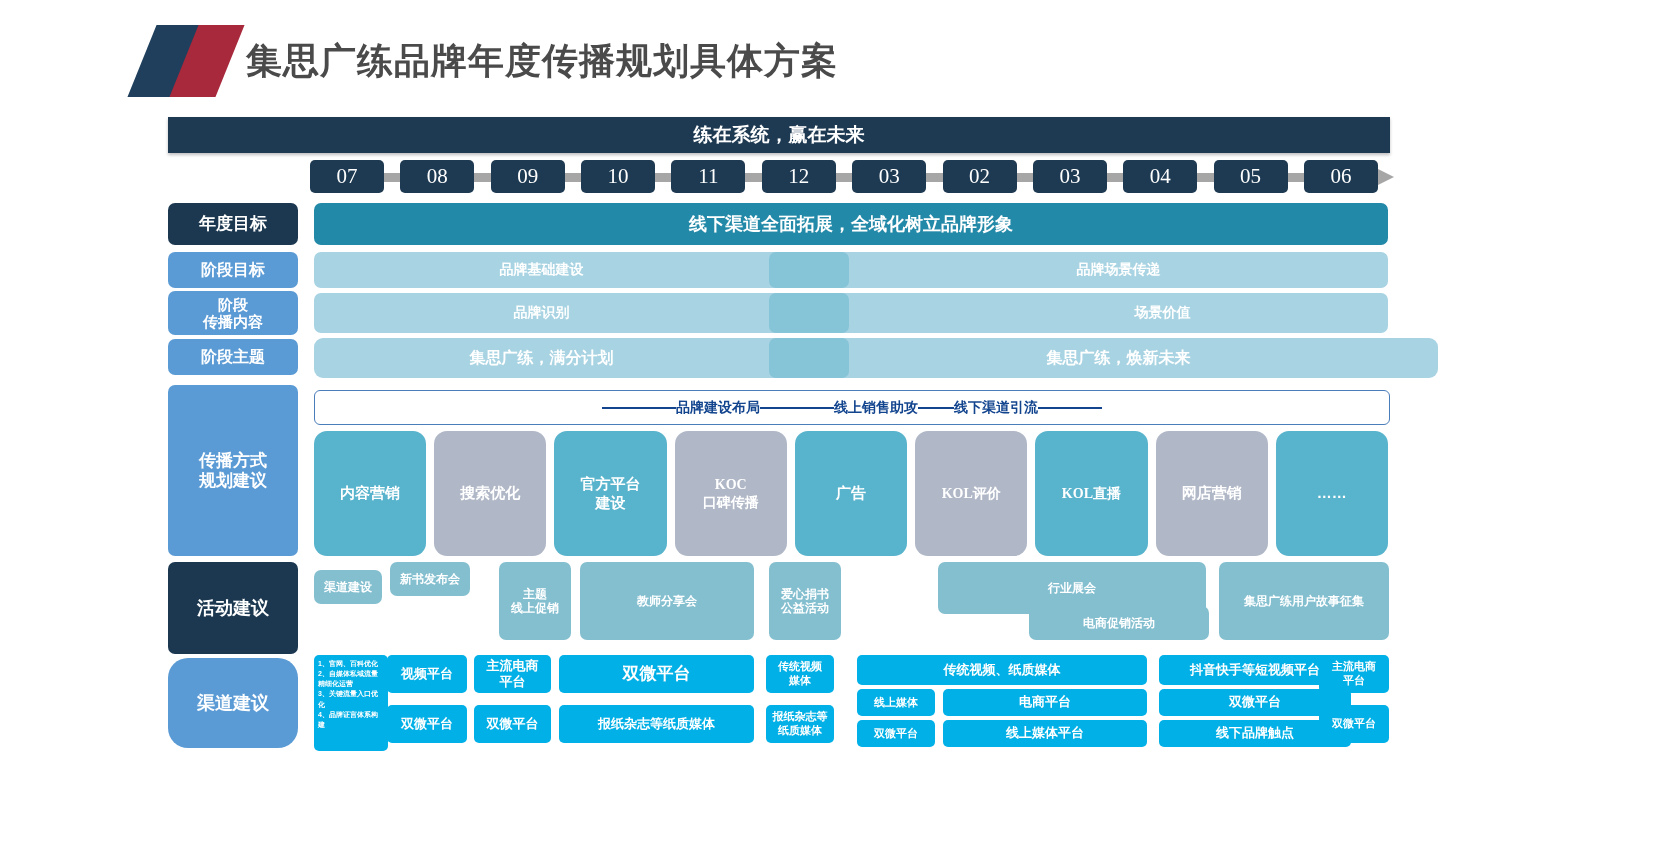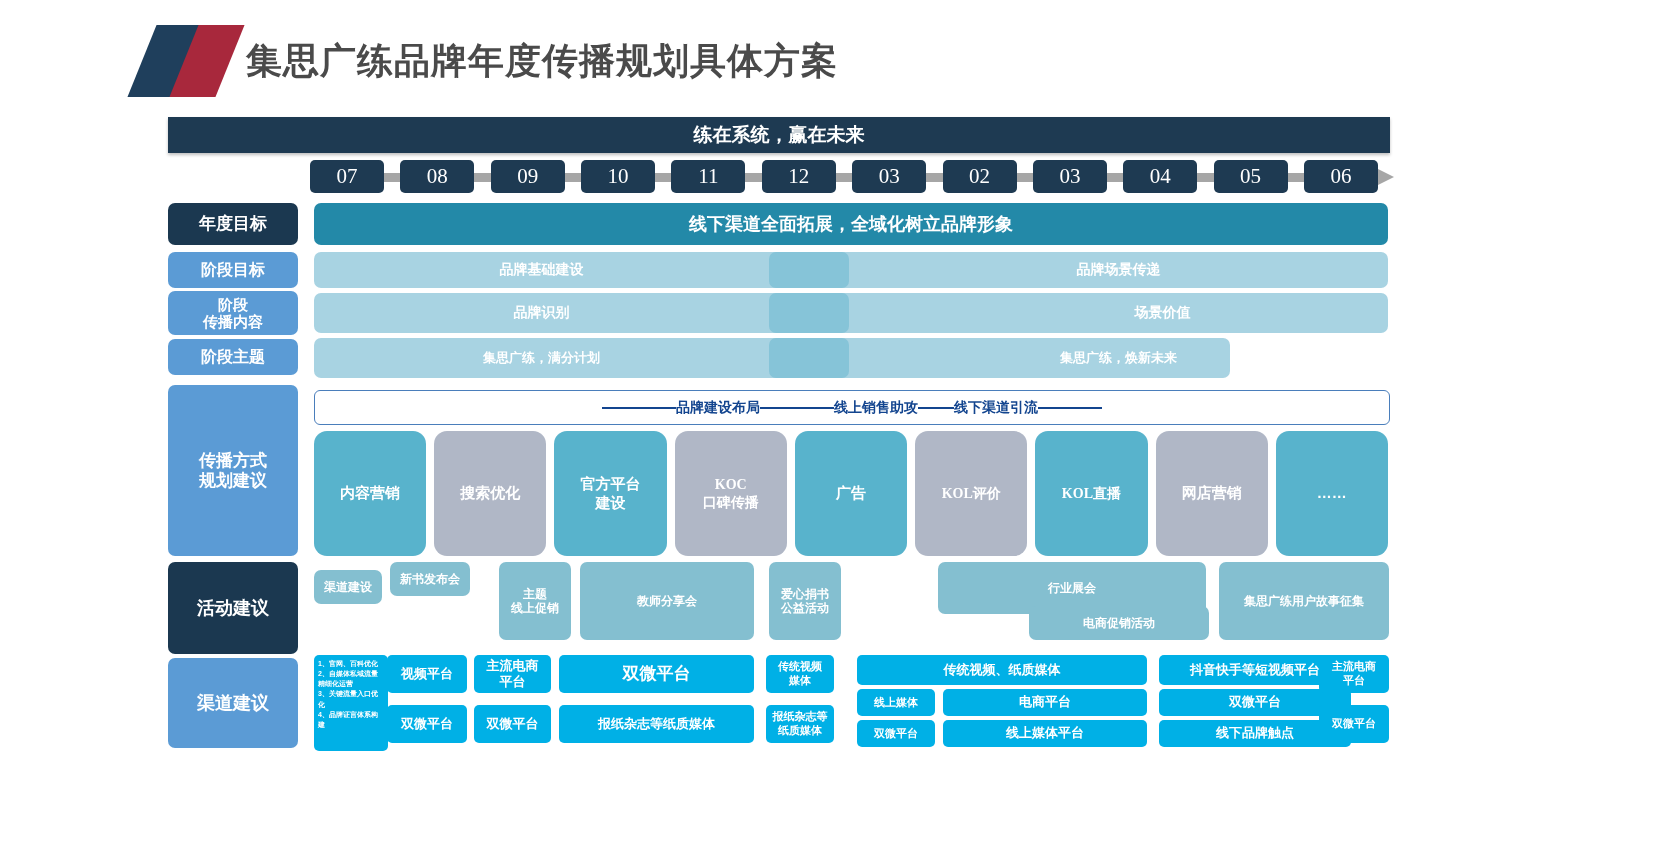--- a/index.html
+++ b/index.html
@@ -103,37 +103,37 @@
   </div>
 
   <div class="label navy" style="left:168px;top:203px;width:130px;height:42px;font-size:17px;">年度目标</div>
   <div class="label blue" style="left:168px;top:252px;width:130px;height:36px;font-size:16px;">阶段目标</div>
   <div class="label blue" style="left:168px;top:291px;width:130px;height:44px;font-size:15px;white-space:pre-line;">阶段
 传播内容</div>
   <div class="label blue" style="left:168px;top:339px;width:130px;height:36px;font-size:16px;">阶段主题</div>
   <div class="label blue" style="left:168px;top:385px;width:130px;height:171px;font-size:17px;white-space:pre-line;">传播方式
 规划建议</div>
   <div class="label navy" style="left:168px;top:562px;width:130px;height:92px;font-size:18px;">活动建议</div>
-  <div class="label blue" style="left:168px;top:658px;width:130px;height:90px;font-size:18px;">渠道建议</div>
+  <div class="label blue" style="left:168px;top:658px;width:130px;height:90px;font-size:18px;border-radius:20px;">渠道建议</div>
 
   <div class="rowbox teal-dark" style="left:314px;top:203px;width:1074px;height:42px;font-size:18px;">线下渠道全面拓展，全域化树立品牌形象</div>
 
   <div class="rowbox lightblue" style="left:314px;top:252px;width:1074px;height:36px;font-size:14px;">
     <span style="position:absolute;left:0;width:455px;text-align:center;">品牌基础建设</span>
     <span style="position:absolute;left:455px;width:80px;height:36px;background:#86c4d8;border-radius:7px;"></span>
     <span style="position:absolute;left:535px;width:539px;text-align:center;">品牌场景传递</span>
   </div>
 
   <div class="rowbox lightblue" style="left:314px;top:293px;width:1074px;height:40px;font-size:14px;">
     <span style="position:absolute;left:0;width:455px;text-align:center;">品牌识别</span>
     <span style="position:absolute;left:455px;width:80px;height:40px;background:#86c4d8;border-radius:7px;"></span>
     <span style="position:absolute;left:535px;width:539px;text-align:center;margin-left:44px;">场景价值</span>
   </div>
 
-  <div class="rowbox lightblue" style="left:314px;top:338px;width:916px;height:40px;font-size:13px;">
+  <div class="rowbox lightblue" style="left:314px;top:338px;width:1124px;height:40px;font-size:16px;border-radius:9px;">
     <span style="position:absolute;left:0;width:455px;text-align:center;">集思广练，满分计划</span>
     <span style="position:absolute;left:455px;width:80px;height:40px;background:#86c4d8;border-radius:7px;"></span>
     <span style="position:absolute;left:535px;width:539px;text-align:center;">集思广练，焕新未来</span>
   </div>
 
   <div class="strategy">
     <div class="strategy-inner">
       <span class="dashline" style="width:74px;"></span>
       <span>品牌建设布局</span>
       <span class="dashline" style="width:74px;"></span>

